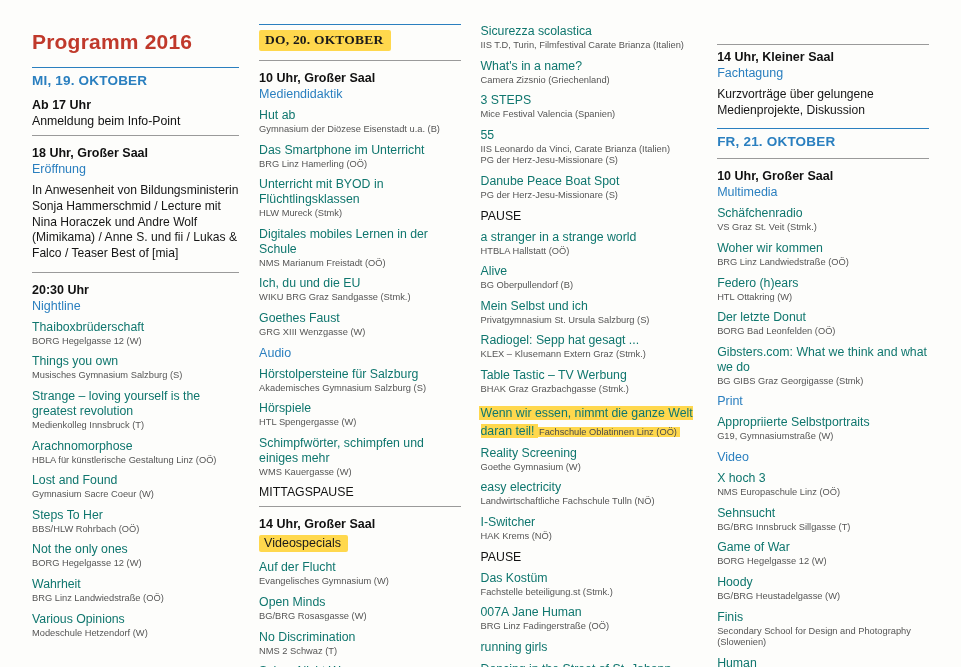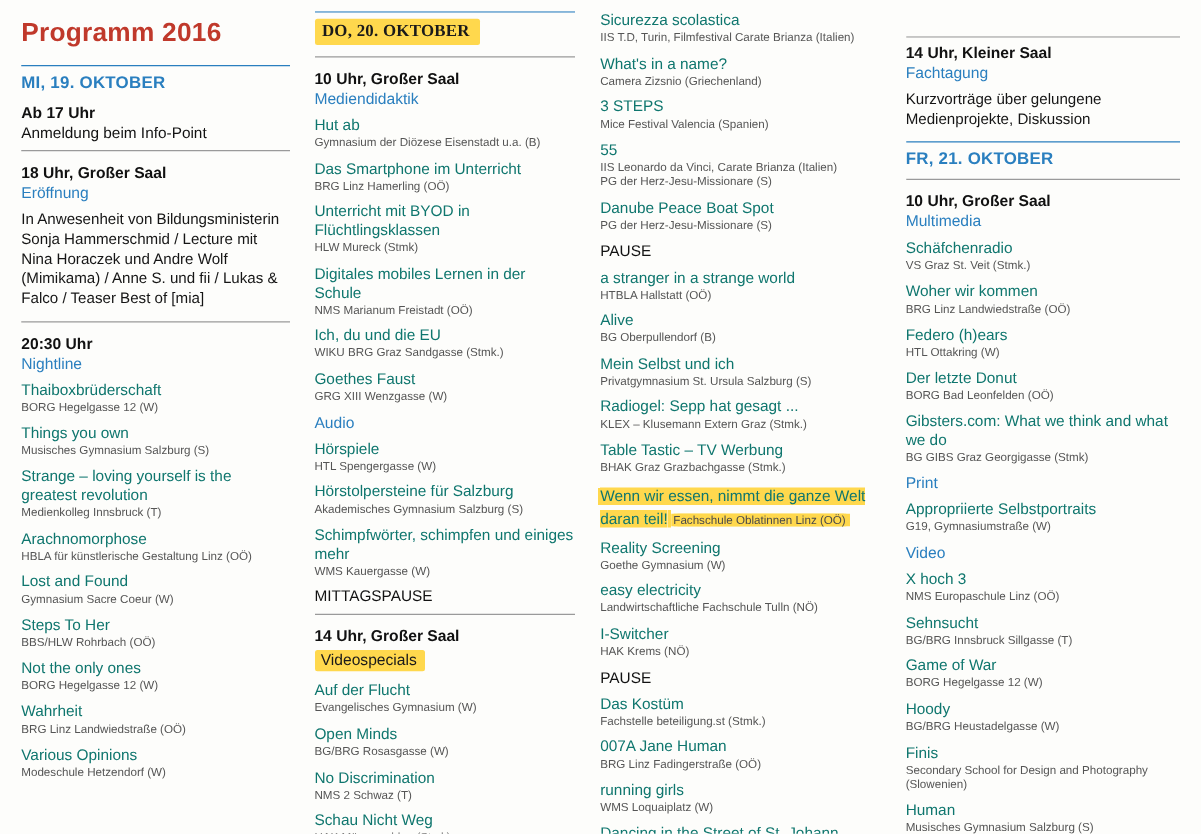--- a/index.html
+++ b/index.html
@@ -11,21 +11,21 @@
     width: 961px;
     height: 667px;
     overflow: hidden;
     font-family: "Liberation Sans", sans-serif;
     color: #1a1a1a;
   }
   .page {
     position: relative;
     width: 961px;
     height: 619px;
-    padding: 1px;
+    padding: 16px;
     box-sizing: border-box;
     border-radius: 32px;
   }
   .cols {
     display: flex;
     height: 667px;
     box-sizing: border-box;
     padding: 8px 6px 0 6px;
   }
   .col {
@@ -223,26 +223,26 @@
         <div class="item-title">Ich, du und die EU</div>
         <div class="item-sub">WIKU BRG Graz Sandgasse (Stmk.)</div>
       </div>
       <div class="item">
         <div class="item-title">Goethes Faust</div>
         <div class="item-sub">GRG XIII Wenzgasse (W)</div>
       </div>
 
       <div class="section">Audio</div>
       <div class="item">
+        <div class="item-title">Hörstolpersteine für Salzburg</div>
+        <div class="item-sub">Akademisches Gymnasium Salzburg (S)</div>
+      </div>
+      <div class="item">
         <div class="item-title">Hörspiele</div>
         <div class="item-sub">HTL Spengergasse (W)</div>
-      </div>
-      <div class="item">
-        <div class="item-title">Hörstolpersteine für Salzburg</div>
-        <div class="item-sub">Akademisches Gymnasium Salzburg (S)</div>
       </div>
       <div class="item">
         <div class="item-title">Schimpfwörter, schimpfen und einiges mehr</div>
         <div class="item-sub">WMS Kauergasse (W)</div>
       </div>
 
       <div class="pause">MITTAGSPAUSE</div>
 
       <div class="rule-grey"></div>
       <div class="slot">14 Uhr, Großer Saal</div>
@@ -331,21 +331,20 @@
       <div class="item">
         <div class="item-title">Das Kostüm</div>
         <div class="item-sub">Fachstelle beteiligung.st (Stmk.)</div>
       </div>
       <div class="item">
         <div class="item-title">007A Jane Human</div>
         <div class="item-sub">BRG Linz Fadingerstraße (OÖ)</div>
       </div>
       <div class="item">
         <div class="item-title">running girls</div>
-        <div class="item-sub">WMS Loquaiplatz (W)</div>
       </div>
       <div class="item">
         <div class="item-title">Dancing in the Street of St. Johann</div>
 
       </div>
 
     </div>
 
     <div class="col col4">
       <div class="rule-grey"></div>

